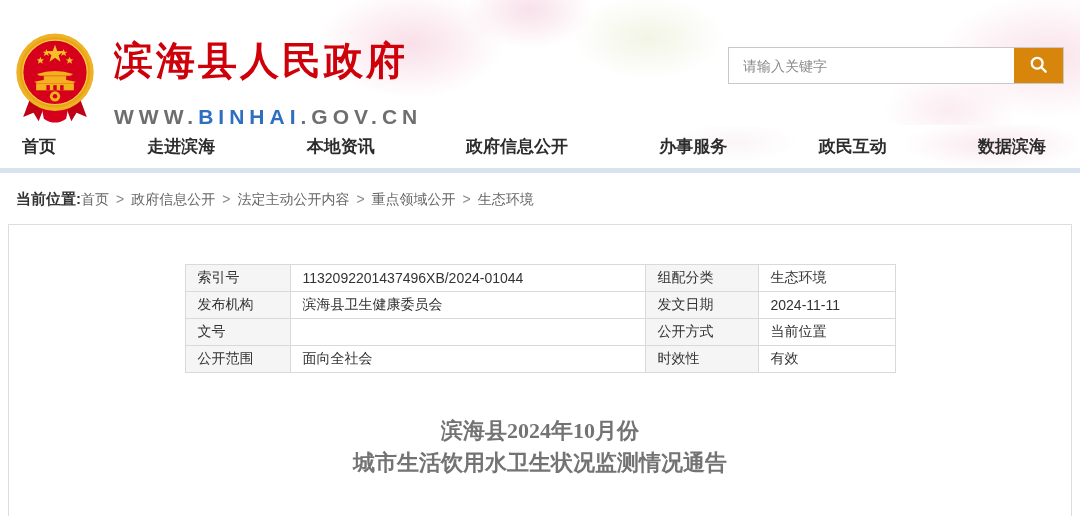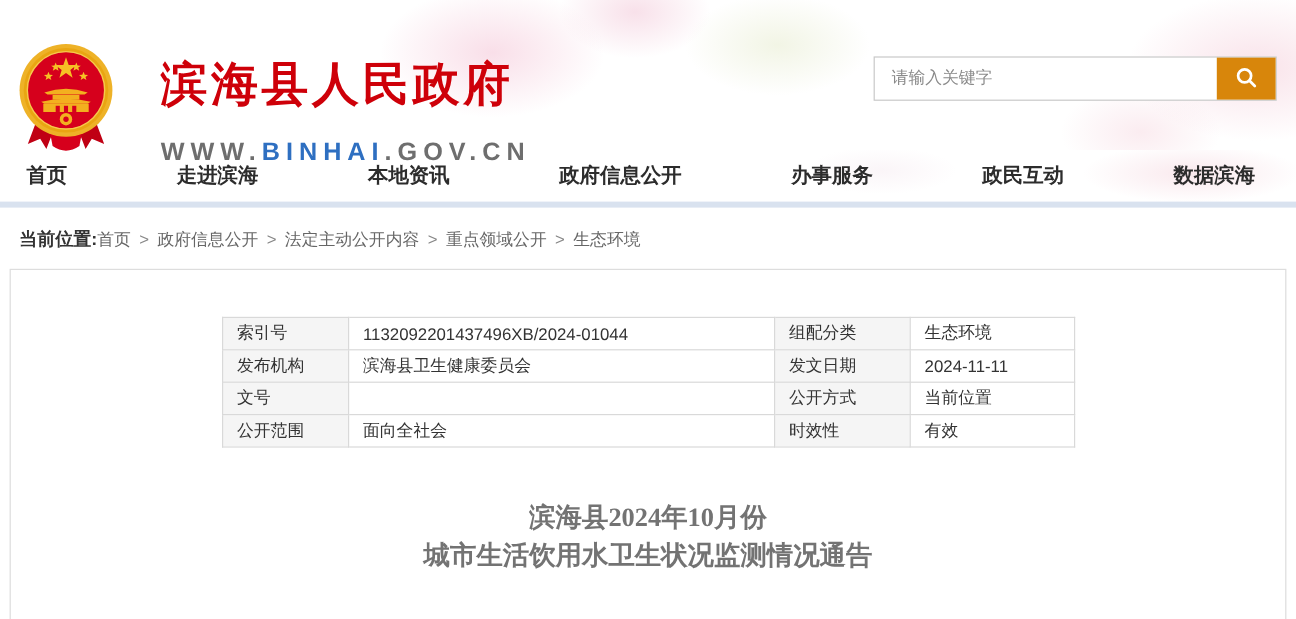--- a/index.html
+++ b/index.html
@@ -9,31 +9,31 @@
   
   .site-header{
     position:relative; height:125px; background-color:#fff;
     background-image:
       radial-gradient(ellipse 130px 75px at 38% 35%, rgba(244,196,214,.55), rgba(244,196,214,0) 72%),
       radial-gradient(ellipse 90px 55px at 49% 8%,  rgba(238,182,204,.42), rgba(238,182,204,0) 70%),
       radial-gradient(ellipse 110px 60px at 60% 30%, rgba(222,229,190,.40), rgba(222,229,190,0) 70%),
       radial-gradient(ellipse 150px 85px at 97% 45%, rgba(243,198,212,.50), rgba(243,198,212,0) 72%),
       radial-gradient(ellipse 95px 55px at 88% 88%, rgba(244,205,216,.38), rgba(244,205,216,0) 70%);
   }
-  .brand{ position:absolute; left:12px; top:34px; display:flex; align-items:flex-start; cursor:pointer;gap:20px; }
+  .brand{ position:absolute; left:12px; top:24px; display:flex; align-items:flex-end; cursor:pointer; }
   .emblem{ width:86px; height:98px; flex:0 0 auto; }
   .brand-text{ margin-left:16px; padding-top:16px; }
   .site-title{ font-size:39px; font-weight:bold; color:#ce0009; letter-spacing:3px; line-height:42px; }
   .site-url{ margin-top:23px; font-size:21px; font-weight:bold; letter-spacing:5px; color:#6e6e6e; }
   .site-url .url-blue{ color:#2e6fc1; }
 
   .search-bar{ position:absolute; right:16px; top:47px; width:336px; height:37px;
                display:flex; background:#fff; border:1px solid #c9c9c9; }
   .search-input{ flex:1; border:none; outline:none; padding:0 14px; font-size:14px; color:#701a75;
-                 font-family:Liberation Mono, monospace; background:transparent; }
+                 font-family:Liberation Sans, sans-serif; background:transparent; }
   .search-input::placeholder{ color:#8a8a8a; }
   .search-btn{ width:49px; height:100%; border:none; background:#d8860b; cursor:pointer;
                display:flex; align-items:center; justify-content:center; }
 
   
   .main-nav{
     height:48px; display:flex; align-items:center; justify-content:space-between;
     padding:0 34px 0 22px; border-bottom:5px solid #d9e2ef; background-color:#fff;
     background-image:
       radial-gradient(ellipse 130px 35px at 92% 45%, rgba(243,205,215,.45), rgba(243,205,215,0) 70%),

